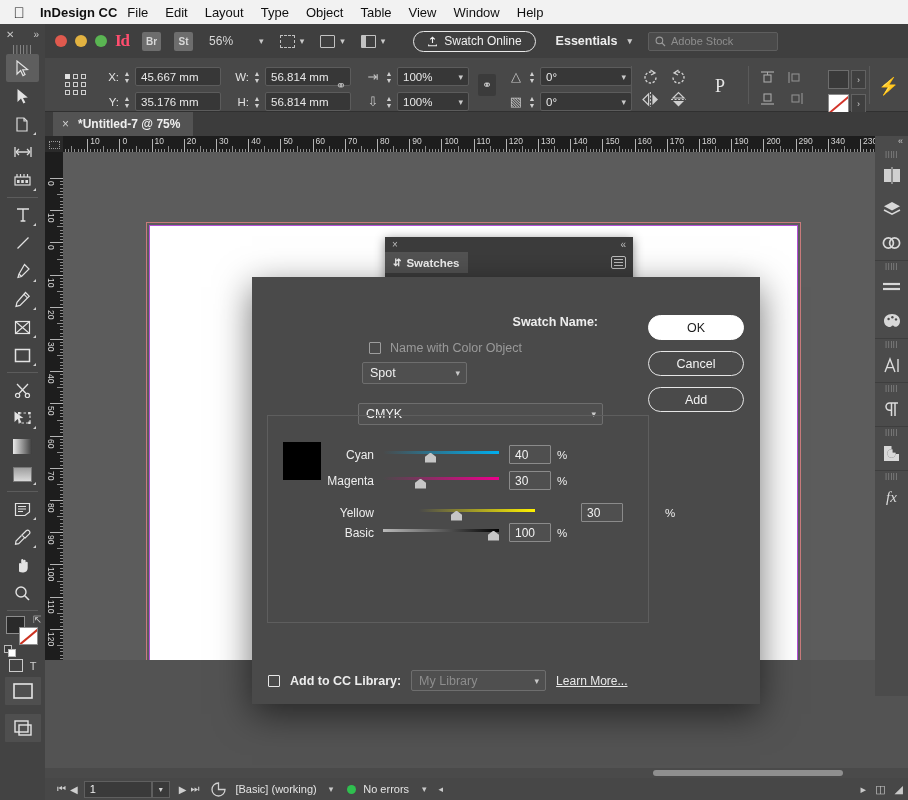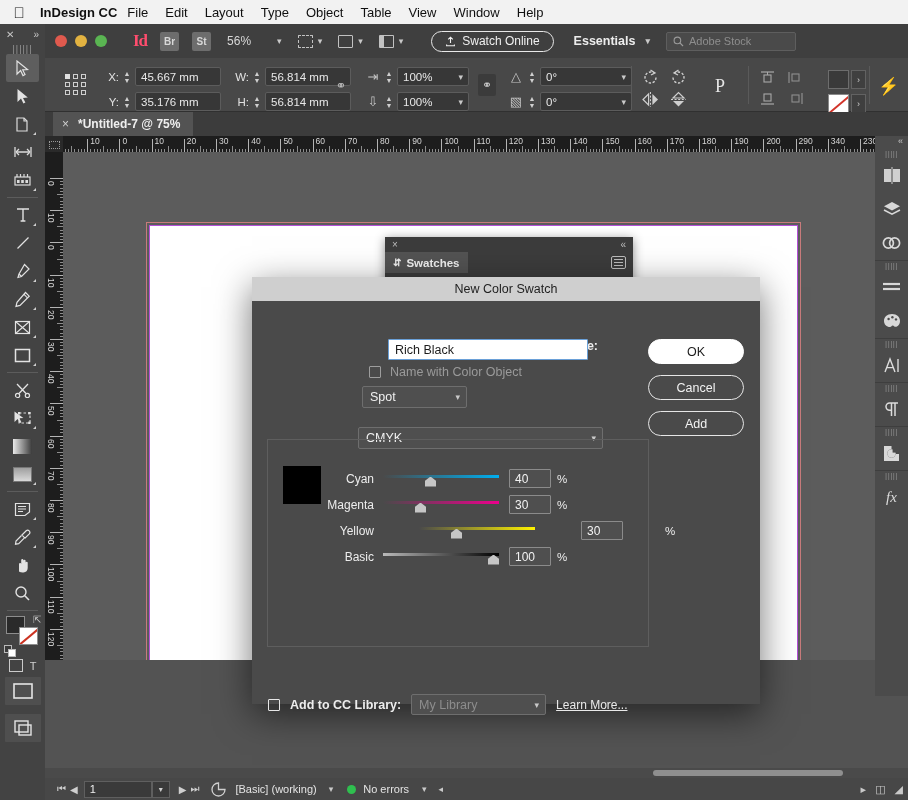--- a/index.html
+++ b/index.html
@@ -41,21 +41,21 @@
     position: absolute; top: 0; left: 0; width: 863px; height: 34px;
     background: #3f3f3f;
     display: flex; align-items: center;
   }
   .lights { display: flex; gap: 8px; margin-left: 10px; }
   .light { width: 12px; height: 12px; border-radius: 50%; }
   .l-red { background: #e05a4e; }
   .l-yellow { background: #e3b341; }
   .l-green { background: #5ab552; }
   .id-logo {
-    margin-left: 26px; color: #ff4d6e; font-weight: bold;
+    margin-left: 8px; color: #ff4d6e; font-weight: bold;
     font-size: 17px; font-family: "Liberation Serif", serif; letter-spacing: -1px;
   }
   .mini-app {
     width: 19px; height: 19px; margin-left: 13px;
     background: #6d6d6d; border-radius: 2px;
     color: #d8d8d8; font-size: 10px; font-weight: bold;
     display: flex; align-items: center; justify-content: center;
   }
   .zoomfield {
     margin-left: 16px; color: #d8d8d8; font-size: 12px;
@@ -1319,28 +1319,24 @@
       <div class="swpanel-body">
         <span class="hamb">
             <i></i>
             <i></i>
             <i></i>
           </span>
       </div>
     </div>
 
     <div class="dialog">
-      <div class="dlg-title">New Color Swatch</div>
       <div class="dlg-body">
 
         <div class="row" style="left:36px;top:38px;width:310px;justify-content:flex-end;">
           <span class="dlabel">Swatch Name:</span>
-        </div>
-        <div class="textinput" style="position:absolute;left:136px;top:38px;width:200px;">
-          <span>Rich Black</span>
         </div>
 
         <div class="row" style="left:117px;top:64px;gap:9px;">
           <span class="chk"></span>
           <span class="dlabel dim" style="font-weight:normal;">Name with Color Object</span>
         </div>
 
         <div class="dsel" style="position:absolute;left:110px;top:85px;width:105px;">
           <span>Spot</span>
           <span class="chev">▾</span>
@@ -1380,21 +1376,21 @@
             </div>
             <div class="slider-row" style="left: 50px; top: 194px;">
               <span class="slider-name">Magenta</span>
               <div class="track">
                 <div class="bar" style="background: linear-gradient(90deg, rgb(74, 74, 74), rgb(236, 0, 140));"></div>
                 <div class="knob" style="left: 32px;"></div>
               </div>
               <div class="numinput">30</div>
               <span class="pct">%</span>
             </div>
-            <div class="slider-row" style="left: 50px; top: 220px; gap: 36px;">
+            <div class="slider-row" style="left: 50px; top: 226px; gap: 36px;">
               <span class="slider-name">Yellow</span>
               <div class="track">
                 <div class="bar" style="background: linear-gradient(90deg, rgb(74, 74, 74), rgb(255, 242, 0));"></div>
                 <div class="knob" style="left: 32px;"></div>
               </div>
               <div class="numinput">30</div>
               <span class="pct">%</span>
             </div>
             <div class="slider-row" style="left: 50px; top: 246px;">
               <span class="slider-name">Basic</span>

